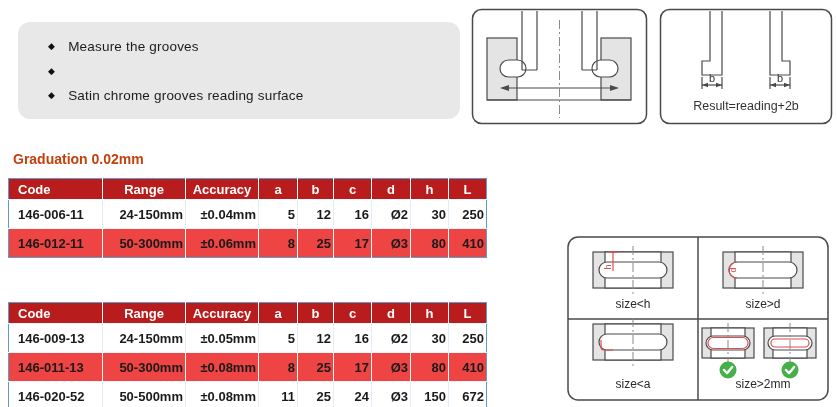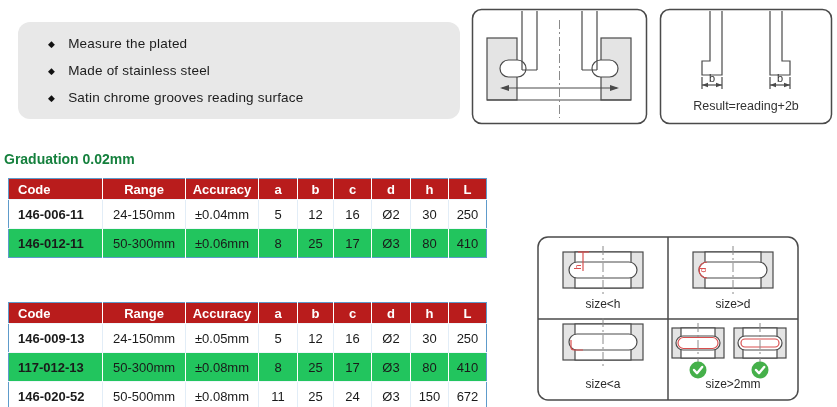--- a/index.html
+++ b/index.html
@@ -14,69 +14,68 @@
     row-gap:12px; padding-left:30px; box-sizing:border-box;
   }
   .feature-item { display:flex; align-items:center; font-size:13.5px; color:#1c1c1c; letter-spacing:0.2px; }
   .bullet { font-size:9px; color:#111; margin-right:13px; }
 
   
   .diag { position:absolute; top:8px; }
   .diag svg { display:block; }
 
   
-  .sec-title { position:absolute; left:4px; font-size:14px; font-weight:bold; color:#15803d; }
+  .sec-title { position:absolute; left:13px; font-size:14px; font-weight:bold; color:#c2410c; }
   #title1 { top:151px; }
   #title2 { top:281px; }
 
   
   table.spec { position:absolute; left:8px; width:478px; border-collapse:collapse; table-layout:fixed;
                border:1px solid #5e9bcb; }
   #table1 { top:178px; }
   #table2 { top:302px; }
   table.spec th {
     background:#b91c1c; color:#fff; font-size:13px; font-weight:bold;
     height:20px; padding:0 2px; border-right:1px solid #fff; text-align:center;
   }
   table.spec td {
-    background:#fff; font-size:13px; height:26px; padding:1px 2px; text-align:center;
-    border-right:1px solid #e2edf7; border-top:1px solid #f0f6fb;
+    background:#fff; font-size:13px; height:26px; padding:1px 2px; text-align:right;
+    border-right:1px solid #e2edf7; border-top:1px solid #f0f6fb;font-weight:bold;
   }
   table.spec th:last-child, table.spec td:last-child { border-right:none; }
   table.spec th.code, table.spec td.code { text-align:left; padding-left:9px; }
   table.spec td.code { font-weight:bold; }
-  table.spec tr.alt td { background:#22c55e; border-right-color:#fff; }
-
-  
-  .usage-panel { position:absolute; left:537px; top:236px; }
+  table.spec tr.alt td { background:#ef4444; border-right-color:#fff; }
+
+  
+  .usage-panel { position:absolute; left:567px; top:236px; }
 
   .tech-line { stroke:#4a4a4a; stroke-width:1.2; fill:none; }
   .tech-fill { fill:#e4e4e4; stroke:#4a4a4a; stroke-width:1.2; }
   .white-fill { fill:#ffffff; stroke:#4a4a4a; stroke-width:1.2; }
   .centerline { stroke:#8a8a8a; stroke-width:1; fill:none; stroke-dasharray:9 3 2 3; }
   .redmark { stroke:#d94f4f; stroke-width:1.2; fill:none; }
   .redtext { fill:#d94f4f; font-size:9px; }
   .dimtext { fill:#333; font-size:11px; }
   .labtext { fill:#2a2a2a; font-size:12px; }
   .formula { fill:#333; font-size:12.5px; }
   .arrowhead { fill:#4a4a4a; }
 </style>
 </head>
 <body>
 
 <div id="stage">
 
   <div class="features-box">
     <div class="feature-item">
       <span class="bullet">◆</span>
-      <span>Measure the plated</span>
+      <span>Measure the grooves</span>
     </div>
     <div class="feature-item">
       <span class="bullet">◆</span>
-      <span>Made of stainless steel</span>
     </div>
     <div class="feature-item">
       <span class="bullet">◆</span>
       <span>Satin chrome grooves reading surface</span>
     </div>
   </div>
 
   <div class="diag" style="left:471px;">
     <svg width="177" height="117" viewBox="0 0 177 117">
       <rect x="1.5" y="1.5" width="174" height="114" rx="9" class="white-fill" style="stroke-width:1.5"></rect>
@@ -205,21 +204,21 @@
       <td>24-150mm</td>
       <td>±0.05mm</td>
       <td>5</td>
       <td>12</td>
       <td>16</td>
       <td>Ø2</td>
       <td>30</td>
       <td>250</td>
     </tr>
     <tr class="alt">
-      <td class="code">117-012-13</td>
+      <td class="code">146-011-13</td>
       <td>50-300mm</td>
       <td>±0.08mm</td>
       <td>8</td>
       <td>25</td>
       <td>17</td>
       <td>Ø3</td>
       <td>80</td>
       <td>410</td>
     </tr>
     <tr>

